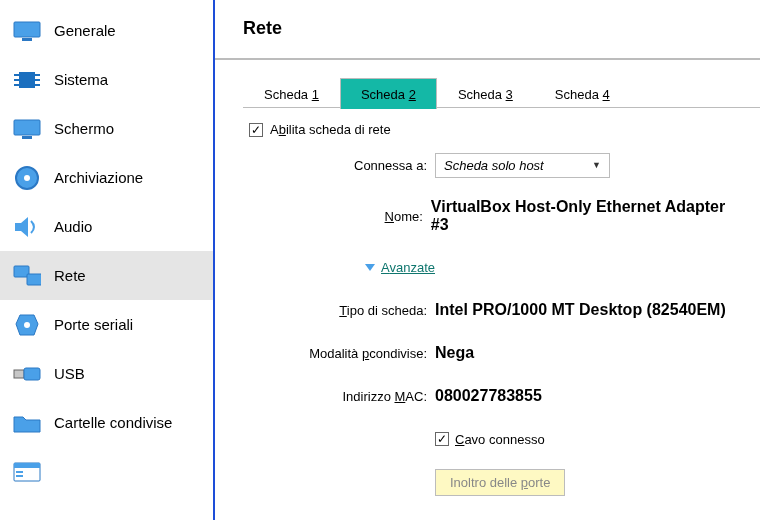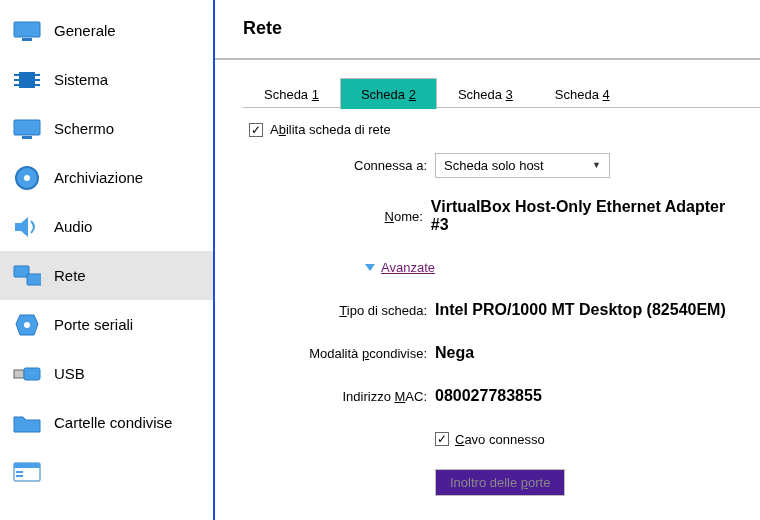--- a/index.html
+++ b/index.html
@@ -17,28 +17,28 @@
 .tab { padding: 8px 20px 7px 20px; font-size: 13px; border: 1px solid transparent; border-bottom: none; cursor: pointer; color: #000; position: relative; top: 2px; }
 .tab.active { border-color: #bcbcbc; background: #14b8a6; border-top-left-radius: 1px; border-top-right-radius: 1px; }
 .tab .u { text-decoration: underline; }
 .form { padding: 14px 20px 0 14px; }
 .row { display: flex; align-items: center; margin-bottom: 17px; min-height: 26px; }
 .row .labelcol { width: 186px; text-align: right; padding-right: 8px; font-size: 13px; }
 .control { display: flex; align-items: center; gap: 6px; }
 .checkbox { width: 14px; height: 14px; border: 1px solid #666; background: #fff; display: inline-flex; align-items: center; justify-content: center; font-size: 12px; line-height: 1; cursor: pointer; }
 .check-row { display: flex; align-items: center; gap: 7px; margin-bottom: 15px; }
 .check-row .clabel { font-size: 13px; }
-.selectish, .textish { border: 1px solid #bcbcbc; padding: 4px 8px; font-size: 13px; min-height: 24px; display: flex; align-items: center; }
+.selectish, .textish { border: 1px solid #bcbcbc; padding: 4px 8px; font-size: 13px; min-height: 24px; display: flex; align-items: center; font-style: italic; }
 .selectish { width: 175px; justify-content: space-between; cursor: pointer; }
 .selectish .caret { font-size: 9px; color: #333; }
 .value-plain { font-size: 16px; padding: 3px 0; font-weight: bold; }
 .expander { display: flex; align-items: center; gap: 6px; color: #0b63b3; font-size: 13px; cursor: pointer; }
 .expander .tri { width: 0; height: 0; border-left: 5px solid transparent; border-right: 5px solid transparent; border-top: 7px solid #4aa0e8; }
-.expander .txt { color: #701a75; text-decoration: underline; }
-.btn { border: 1px solid #bcbcbc; background: #4c1d95; color: #888; padding: 5px 14px; font-size: 13px; cursor: default; }
+.expander .txt { color: #0f766e; text-decoration: underline; }
+.btn { border: 1px solid #bcbcbc; background: #fef9c3; color: #888; padding: 5px 14px; font-size: 13px; cursor: default; }
 .u { text-decoration: underline; }
 
 svg { display: block; }
 </style>
 </head>
 <body>
 
 <div class="layout">
   <div class="sidebar">
     <div class="sidebar-item">

